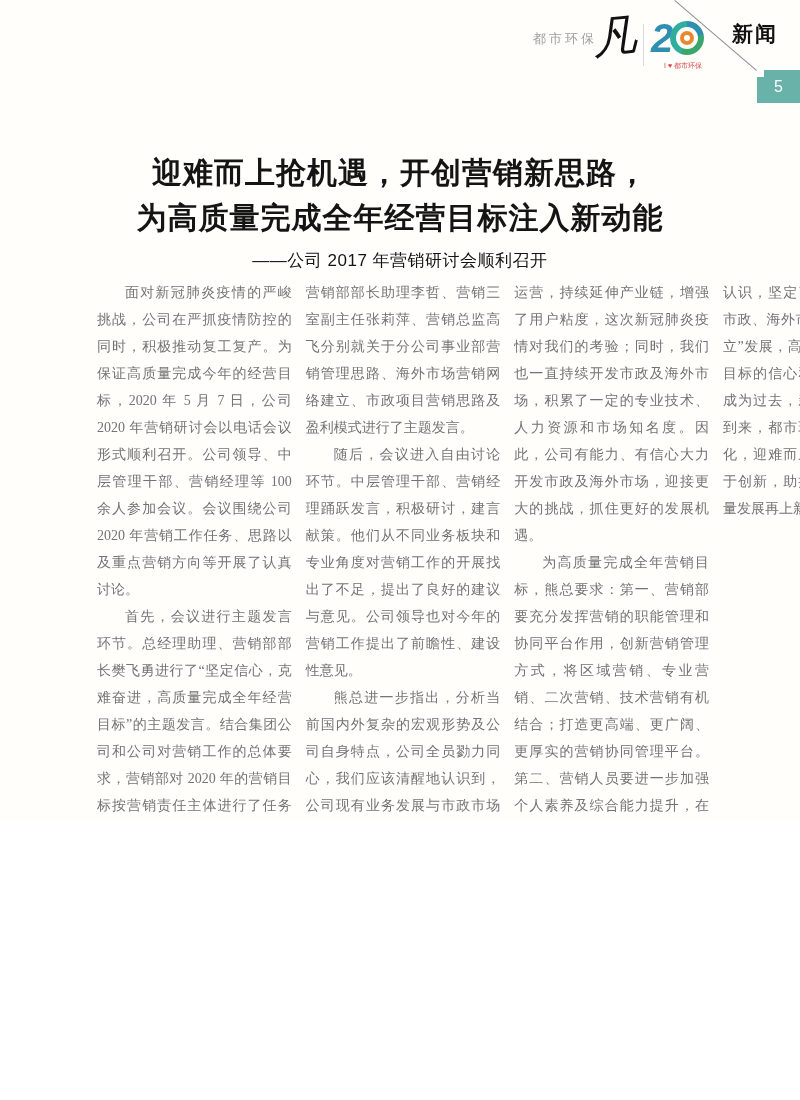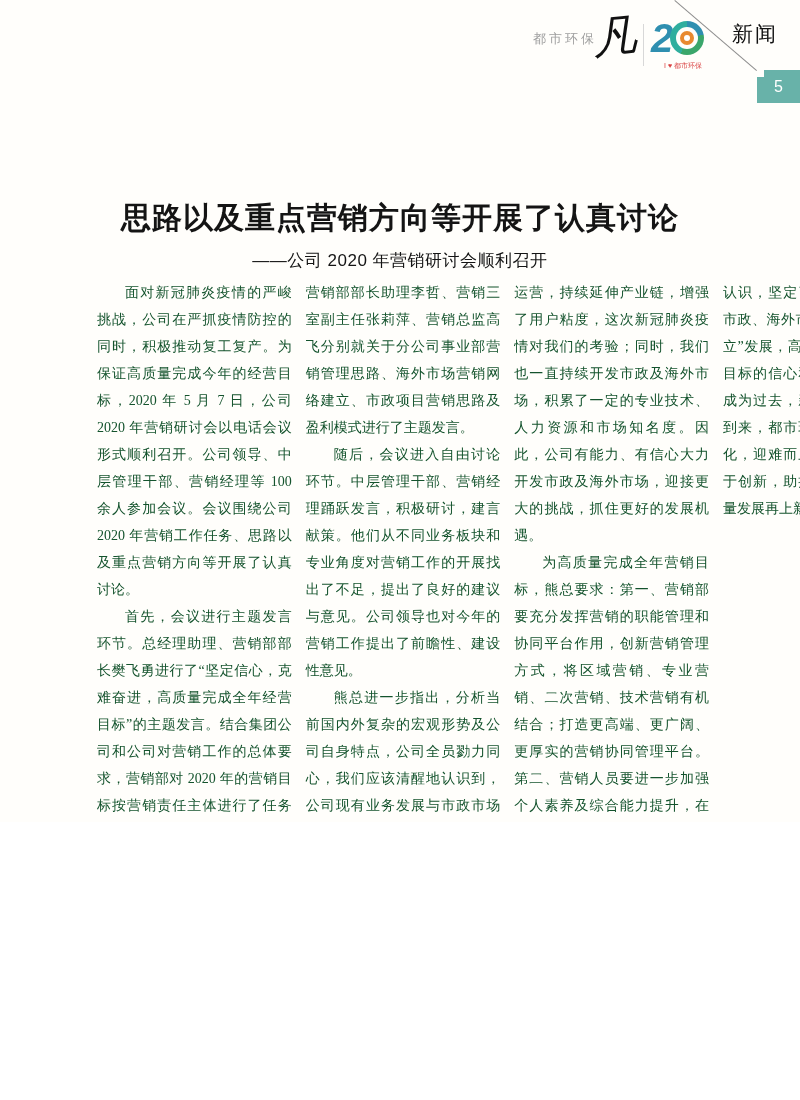--- a/index.html
+++ b/index.html
@@ -16,40 +16,40 @@
   .anniv-row{display:flex;align-items:center;}
   .anniv-digit{font-size:40px;font-weight:bold;font-style:italic;color:#2f8fb0;
          font-family:"Liberation Sans",sans-serif;line-height:44px;}
   .anniv-ring{position:relative;width:34px;height:34px;border-radius:50%;margin-left:-3px;
          background:conic-gradient(#2f8fb0 0 22%, #3aa66b 22% 56%, #2fae9e 56% 100%);}
   .anniv-hole{position:absolute;left:6px;top:6px;width:22px;height:22px;border-radius:50%;background:#fffefb;}
   .anniv-dot{position:absolute;left:4px;top:4px;width:14px;height:14px;border-radius:50%;background:#e8892f;}
   .anniv-dot-core{position:absolute;left:4px;top:4px;width:6px;height:6px;border-radius:50%;background:#fff;}
   .anniv-tagline{margin-top:1px;font-size:7px;color:#d94040;white-space:nowrap;
          font-family:"Liberation Sans",sans-serif;text-align:center;}
-  .section-label{position:absolute;left:732px;top:20px;font-size:21px;font-weight:normal;color:#111;
+  .section-label{position:absolute;left:732px;top:20px;font-size:21px;font-weight:bold;color:#111;
          font-family:"Liberation Sans",sans-serif;letter-spacing:2px;}
   .diagonal{position:absolute;left:675px;top:0;width:108px;height:1px;background:#8d8d8d;
          transform:rotate(40.6deg);transform-origin:0 0;}
   .pagebox{position:absolute;left:757px;top:70px;width:43px;height:33px;background:#68b2a9;}
   .pagebox .notch{position:absolute;left:0;top:0;width:7px;height:7px;background:#fffefb;}
   .pagebox .num{display:block;width:100%;text-align:center;line-height:33px;color:#ffffff;
          font-size:16px;font-family:"Liberation Sans",sans-serif;}
 
   
   .headline{position:absolute;left:94px;top:150px;width:612px;text-align:center;
          font-family:"Liberation Sans","DejaVu Sans",sans-serif;color:#141414;}
   .headline h1{margin:0;font-size:30px;line-height:45px;font-weight:bold;letter-spacing:1px;}
   .headline .subtitle{margin-top:9px;font-size:17px;font-weight:normal;letter-spacing:0.5px;}
 
   
   .article-body{position:absolute;left:97px;top:279px;width:612px;height:740px;
          column-count:3;column-gap:14px;column-fill:auto;}
   .article-body p{margin:0;font-size:14px;line-height:27px;text-align:justify;
-         text-indent:2em;color:#14532d;}
+         text-indent:2em;color:#737373;}
   .article-body p.byline{text-indent:0;text-align:right;font-weight:bold;
          font-family:"Liberation Sans",sans-serif;font-size:15px;}
 </style>
 </head>
 <body>
 
 <div class="page">
 
   <span class="brand">都市环保</span>
   <span class="calligraphy">凡</span>
@@ -72,24 +72,24 @@
   <span class="section-label">新闻</span>
   <div class="diagonal"></div>
 
   <div class="pagebox">
     <span class="notch"></span>
     <span class="num">5</span>
   </div>
 
   <div class="headline">
     <h1>
-      <br>
-      <span>思路以及重点营销方向等开展了认真讨论</span>
+      <span>迎难而上抢机遇，开创营销新思路，</span><br>
+      <span>为高质量完成全年经营目标注入新动能</span>
     </h1>
-    <div class="subtitle">——公司 2020 年营销研讨会顺利召开</div>
+    <div class="subtitle">——公司 2017 年营销研讨会顺利召开</div>
   </div>
 
   <div class="article-body">
     <p>面对新冠肺炎疫情的严峻挑战，公司在严抓疫情防控的同时，积极推动复工复产。为保证高质量完成今年的经营目标，2020 年 5 月 7 日，公司 2020 年营销研讨会以电话会议形式顺利召开。公司领导、中层管理干部、营销经理等 100 余人参加会议。会议围绕公司 2020 年营销工作任务、思路以及重点营销方向等开展了认真讨论。</p>
     <p>首先，会议进行主题发言环节。总经理助理、营销部部长樊飞勇进行了“坚定信心，克难奋进，高质量完成全年经营目标”的主题发言。结合集团公司和公司对营销工作的总体要求，营销部对 2020 年的营销目标按营销责任主体进行了任务分解，并通过分析今年的市场前景及公司已签、待签合同情况，指出了当前营销工作存在的问题，提出了下一步营销工作计划，充分表达了营销人员不畏困难、坚决完成今年营销任务的信心与决心。紧接着，营销部部长助理李哲、营销三室副主任张莉萍、营销总监高飞分别就关于分公司事业部营销管理思路、海外市场营销网络建立、市政项目营销思路及盈利模式进行了主题发言。</p>
     <p>随后，会议进入自由讨论环节。中层管理干部、营销经理踊跃发言，积极研讨，建言献策。他们从不同业务板块和专业角度对营销工作的开展找出了不足，提出了良好的建议与意见。公司领导也对今年的营销工作提出了前瞻性、建设性意见。</p>
     <p>熊总进一步指出，分析当前国内外复杂的宏观形势及公司自身特点，公司全员勠力同心，我们应该清醒地认识到，公司现有业务发展与市政市场的弥合度不够。因此，加快冶金、市政、海外三大业务板块“三足鼎立”均衡发展的迫切性与重要性日益凸显。</p>
     <p>在公司发展历程中，我们持续进行商业模式创新，从单纯的设计到总承包再到总承包 + 运营，持续延伸产业链，增强了用户粘度，这次新冠肺炎疫情对我们的考验；同时，我们也一直持续开发市政及海外市场，积累了一定的专业技术、人力资源和市场知名度。因此，公司有能力、有信心大力开发市政及海外市场，迎接更大的挑战，抓住更好的发展机遇。</p>
     <p>为高质量完成全年营销目标，熊总要求：第一、营销部要充分发挥营销的职能管理和协同平台作用，创新营销管理方式，将区域营销、专业营销、二次营销、技术营销有机结合；打造更高端、更广阔、更厚实的营销协同管理平台。第二、营销人员要进一步加强个人素养及综合能力提升，在大力开拓市政及海外市场，改变冶金、市政、海外三大业务板块发展不均衡现状方面大显身手，取得良好业绩。</p>
     <p>此次公司营销研讨会的顺利召开，为全年开展市场营销工作指明了方向。大家统一了认识，坚定了大力开拓冶金、市政、海外市场，实现“三足鼎立”发展，高质量完成全年经营目标的信心和决心。寒冬即将成为过去，新的发展机遇已然到来，都市环保人定将拥抱变化，迎难而上，抢抓机遇，勇于创新，助推公司可持续高质量发展再上新台阶！</p>

